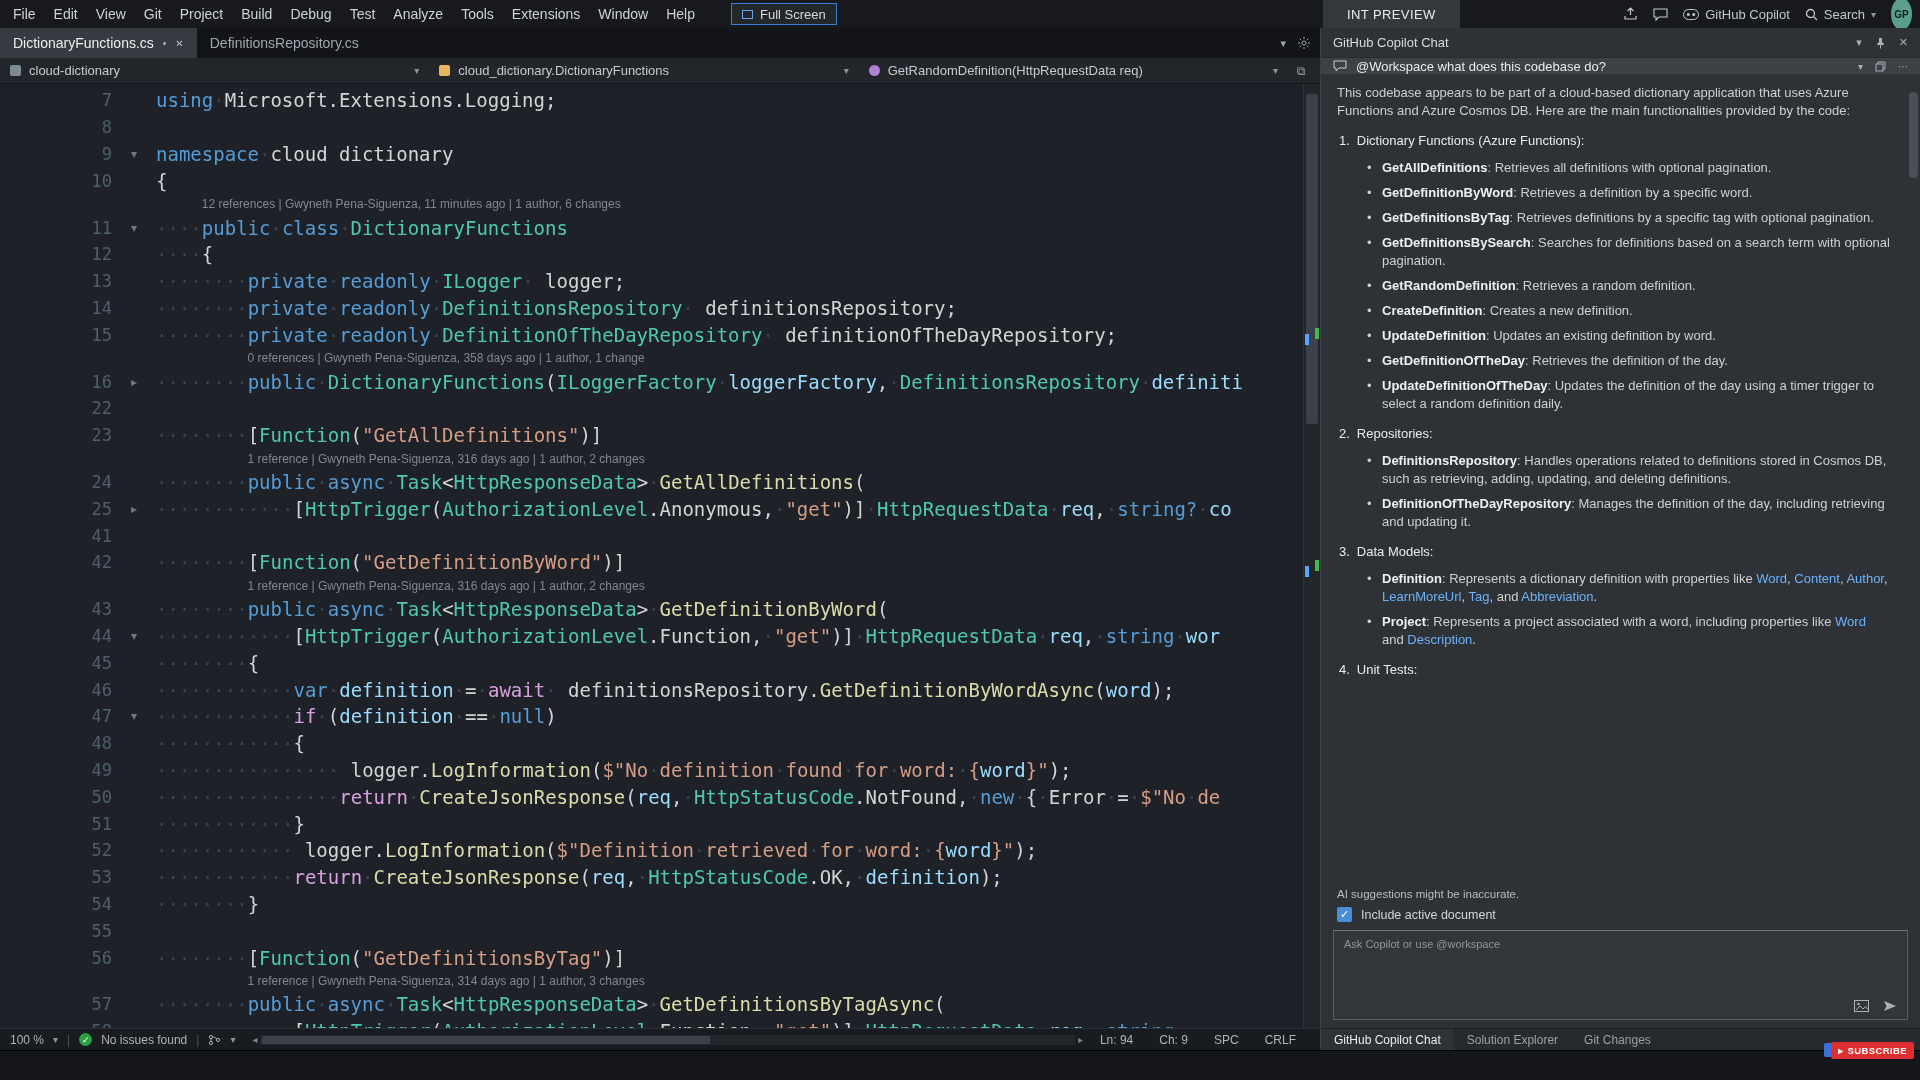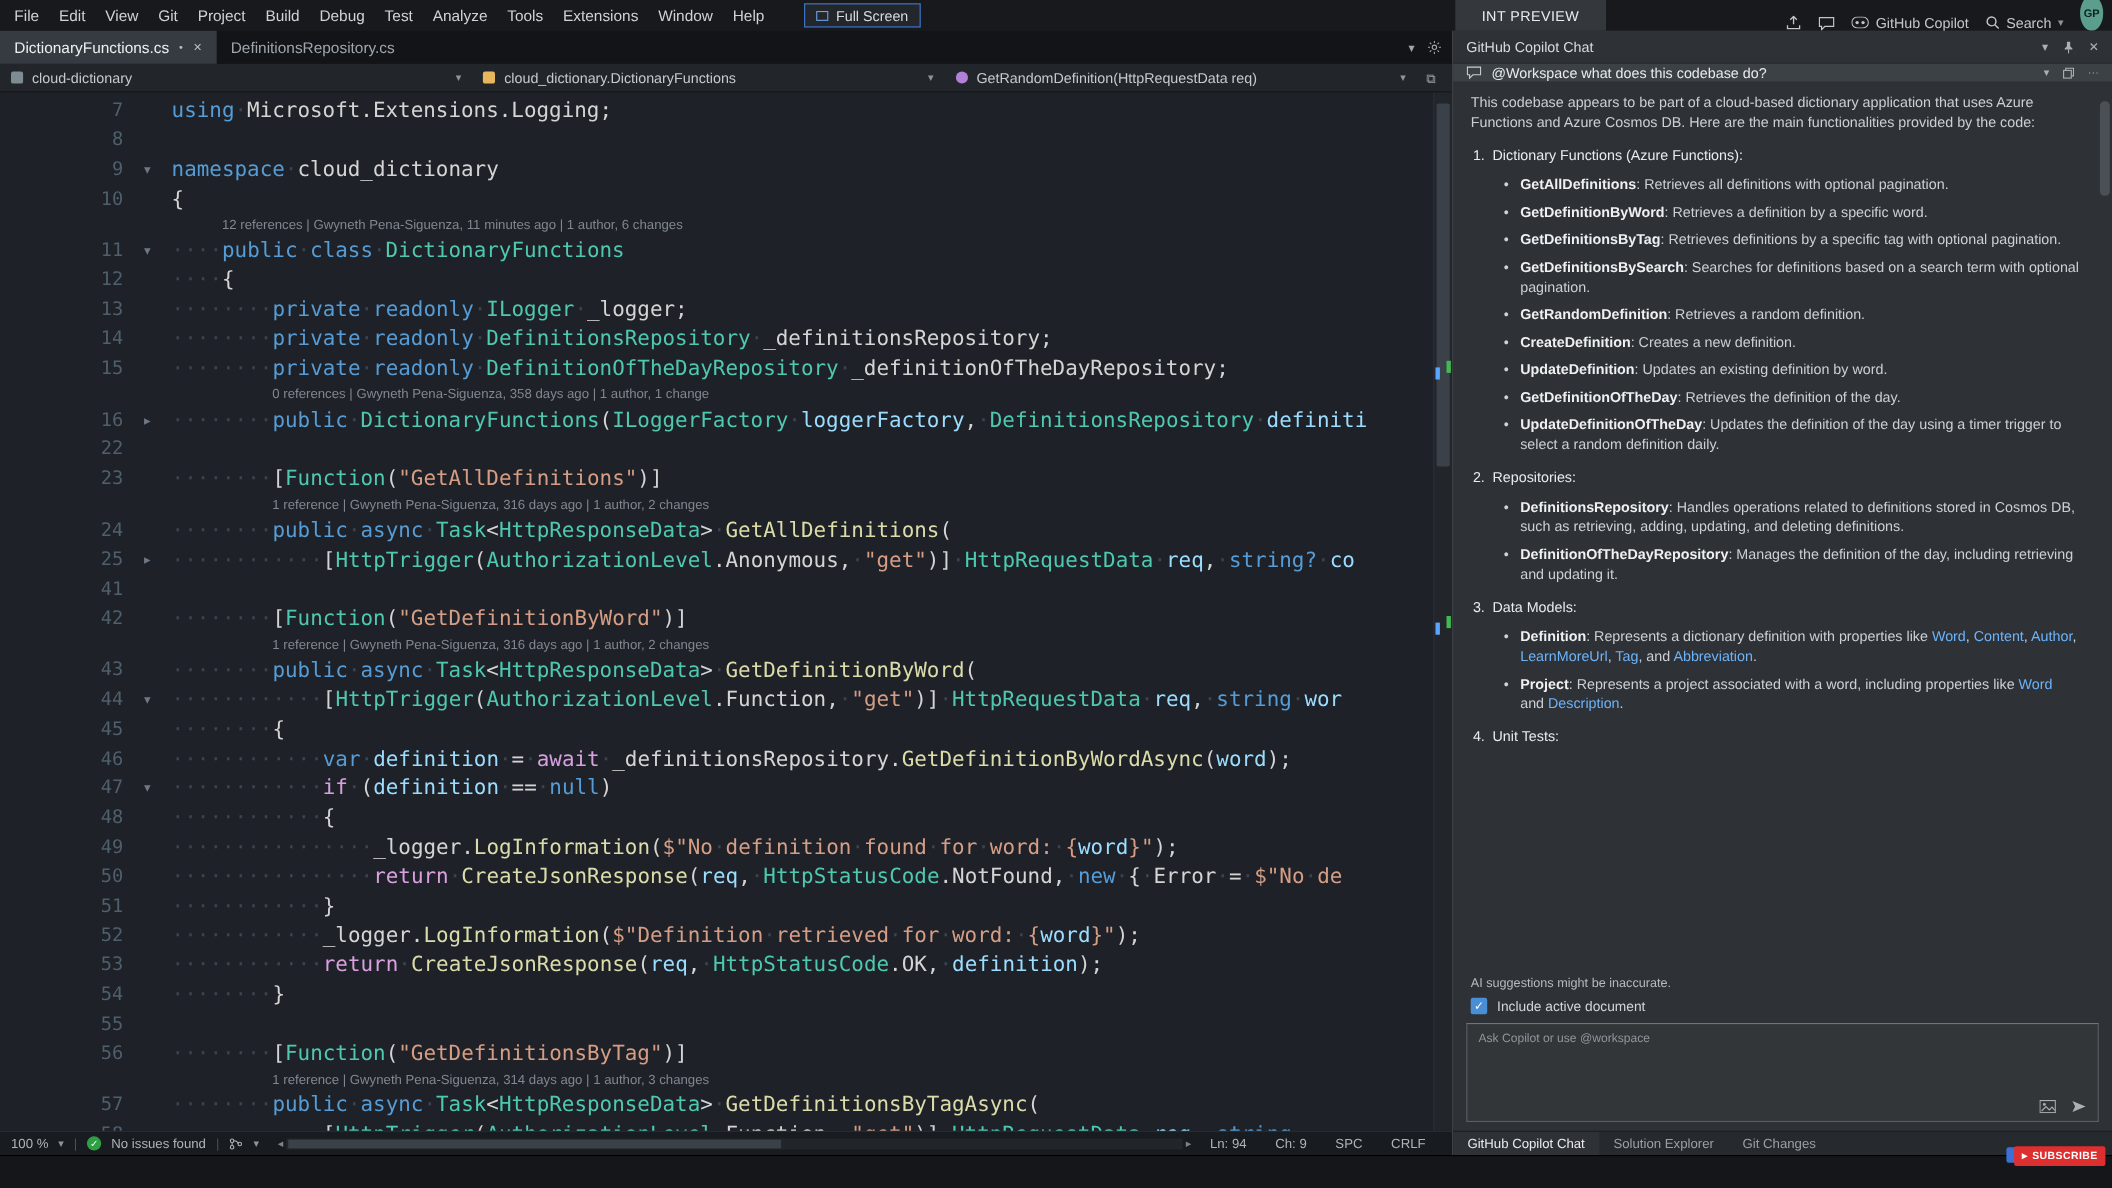--- a/index.html
+++ b/index.html
@@ -7,21 +7,21 @@
 body{font-family:"Liberation Sans",sans-serif}
 .screen{position:relative;width:1920px;height:1080px;background:#1e2228;overflow:hidden;color:#d4d4d4}
 
 
 .menubar{position:relative;height:28px;background:#17191d;display:flex;align-items:center;font-size:14px;color:#cfd2d6}
 .menus{display:flex;align-items:center;padding-left:4px}
 .menu-item{padding:0 9px;cursor:default}
 .fullscreen-btn{position:absolute;left:731px;top:3px;height:22px;display:flex;align-items:center;gap:7px;padding:0 10px;background:#23262b;border:1px solid #3e7bd6;color:#d6dade;font-size:13px}
 .fs-ico{width:11px;height:9px;border:1px solid #6aa3e8}
 .int-preview{position:absolute;left:1323px;top:0;height:28px;display:flex;align-items:center;padding:0 24px;background:#34383d;color:#e9ebed;font-size:13px;letter-spacing:.4px}
-.menu-right{position:absolute;right:8px;top:0;height:28px;display:flex;align-items:flex-end;gap:15px;font-size:13px;color:#c3c7cb}
+.menu-right{position:absolute;right:8px;top:0;height:28px;display:flex;align-items:center;gap:15px;font-size:13px;color:#c3c7cb}
 .mr-ico{display:flex;align-items:center}
 .avatar{width:21px;height:32px;border-radius:50%;background:#5c9e8e;color:#0f211c;font-size:10px;font-weight:bold;display:flex;align-items:center;justify-content:center}
 .w-label{display:flex;align-items:center;gap:6px}
 .caret{color:#8d949b;font-size:10px}
 
 
 .main{display:flex;height:1022px}
 .editor-col{width:1320px;display:flex;flex-direction:column;background:#1e2228}
 .panel{width:600px;background:#2e3236;display:flex;flex-direction:column;border-left:1px solid #3c4045;position:relative}
 

